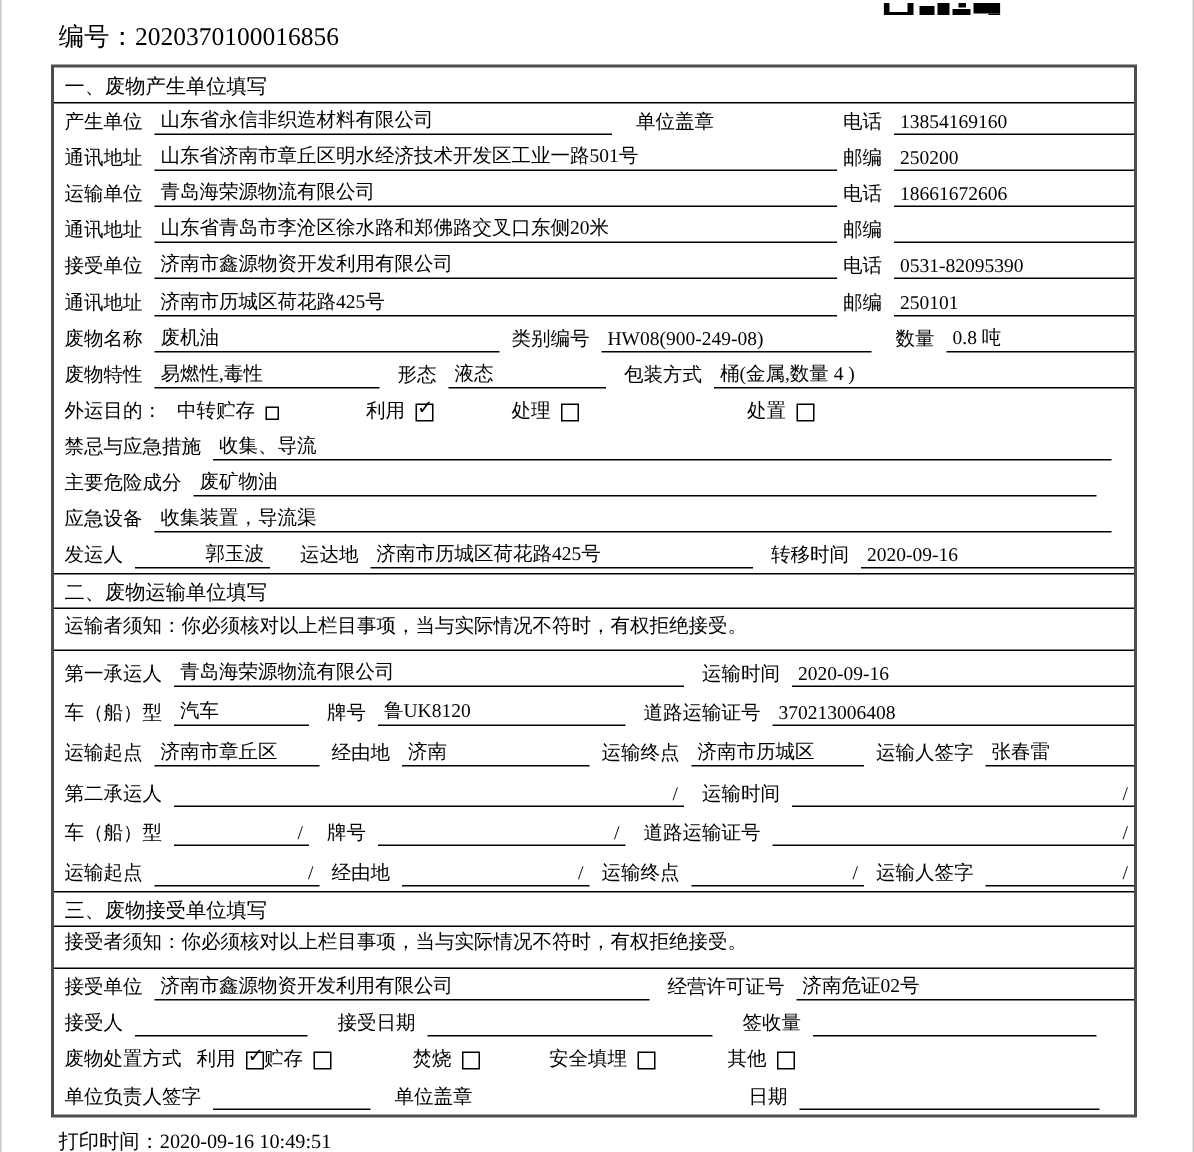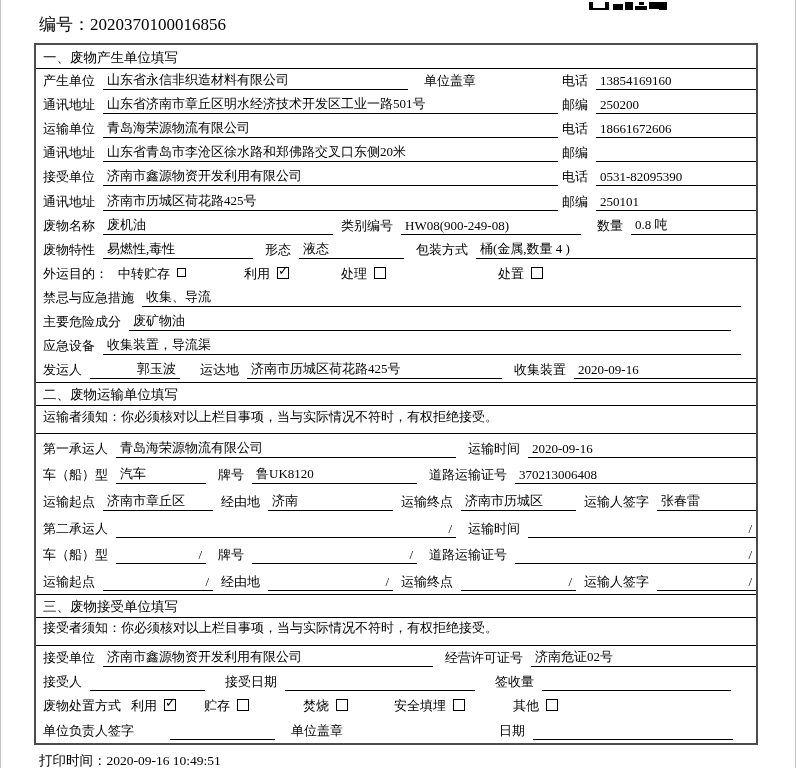--- a/index.html
+++ b/index.html
@@ -22,22 +22,22 @@
   .grow{flex:1 1 auto}
   .sp{flex:1 1 auto}
   .edge{margin-right:-7px}
   .c{text-align:right}
   .w90{width:90px}.w105{width:105px}.w110{width:110px}.w115{width:115px}.w125{width:125px}
   .w150{width:150px}.w160{width:160px}.w165{width:165px}.w180{width:180px}.w190{width:190px}
   .w200{width:200px}.w230{width:230px}.w255{width:255px}.w305{width:305px}.w330{width:330px}
   .w340{width:340px}.w455{width:455px}
   .pl8{padding-left:8px}.pl12{padding-left:12px}.pl16{padding-left:16px}.pl20{padding-left:20px}
   .mr8{margin-right:8px}.mr16{margin-right:16px}.mr18{margin-right:18px}
-  .opt{display:flex;align-items:center;flex:0 0 auto}
-  .ml2{margin-left:2px}.ml28{margin-left:28px}.ml38{margin-left:54px}
+  .opt{display:flex;align-items:flex-end;flex:0 0 auto}
+  .ml2{margin-left:2px}.ml28{}.ml38{margin-left:54px}
   .ml46{margin-left:46px}.ml48{margin-left:48px}.ml52{margin-left:52px}.ml58{margin-left:58px}.ml112{margin-left:112px}
   .cb{width:12px;height:12px;border:1.5px solid #000;position:relative;margin-left:7px;margin-bottom:2px;flex:0 0 auto}
   .cb.small{width:9px;height:9px;border-width:1px;margin-bottom:3px}
   .cb.checked::after{content:"✓";position:absolute;left:0;top:-5px;font-size:13px;font-weight:bold;
         font-family:"DejaVu Sans",sans-serif}
   .footer{position:absolute;left:38px;top:752px;font-size:13.5px;white-space:nowrap}
 </style>
 </head>
 <body>
 
@@ -165,21 +165,21 @@
     <div class="row">
       <span class="lbl">应急设备</span>
       <span class="val grow mr8">收集装置，导流渠</span>
     </div>
 
     <div class="row">
       <span class="lbl">发运人</span>
       <span class="val w90 c">郭玉波</span>
       <span class="lbl pl20">运达地</span>
       <span class="val w255">济南市历城区荷花路425号</span>
-      <span class="lbl pl12">收集装置</span>
+      <span class="lbl pl12">转移时间</span>
       <span class="val grow edge">2020-09-16</span>
     </div>
 
     <div class="sec bt">二、废物运输单位填写</div>
 
     <div class="notice">
       <span>运输者须知：你必须核对以上栏目事项，当与实际情况不符时，有权拒绝接受。</span>
     </div>
 
     <div class="row s2row">

